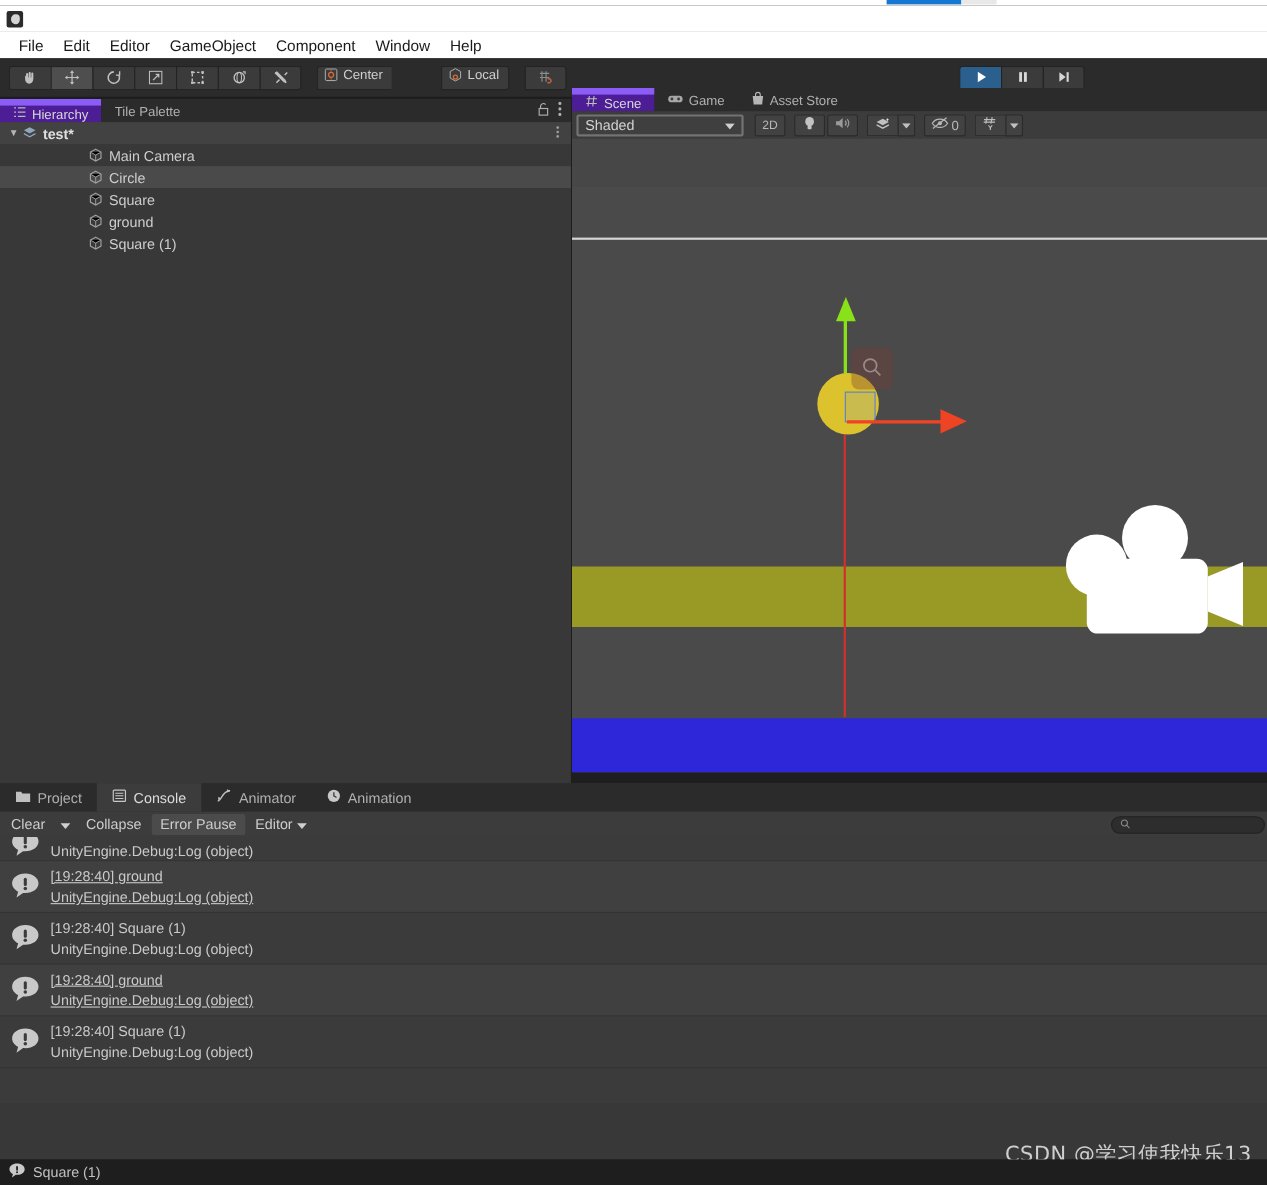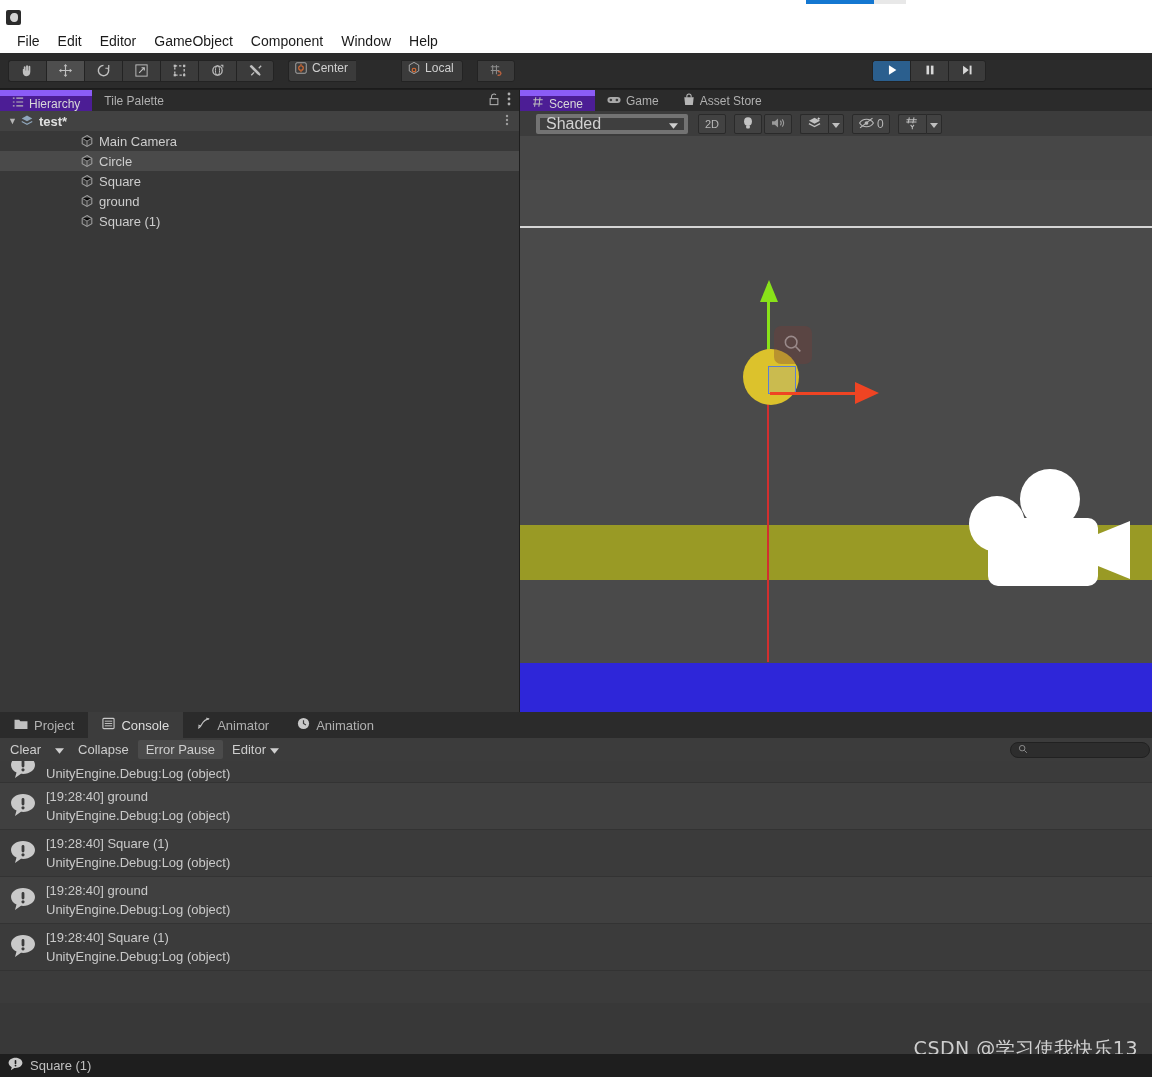--- a/index.html
+++ b/index.html
@@ -104,29 +104,29 @@
     padding-left:8px; cursor:pointer; position:relative;
   }
   .hrow.scene-root { background:#424242; font-weight:bold; color:#e0e0e0; }
   .hrow.selected { background:#4a4a4a; }
   .hrow .tri { width:12px; color:#b5b5b5; font-size:9px; }
   .hrow .indent { width:22px; }
   .hrow .kebab { margin-left:auto; margin-right:10px; }
   .gico { margin-right:5px; display:flex; }
 
   
-  .scene { position:absolute; left:520px; top:90px; width:632px; height:616px; background:#2b2b2b; }
+  .scene { position:absolute; left:520px; top:80px; width:632px; height:616px; background:#2b2b2b; }
   .scene-tabs { height:21px; background:#2b2b2b; display:flex; }
   .scene-toolbar {
     height:25px; background:#3c3c3c; display:flex; align-items:center; gap:2px; padding:0 2px;
   }
   .shaded-dd {
-    width:152px; height:20px; background:#3f3f3f; border:4px solid #737373; border-radius:2px;
+    width:152px; height:20px; background:#3f3f3f; border:2px solid #737373; border-radius:2px;
     display:flex; align-items:center; justify-content:space-between; padding:0 6px;
-    color:#d2d2d2; font-size:16px; cursor:pointer; margin-left:14px;
+    color:#d2d2d2; font-size:13px; cursor:pointer; margin-left:2px;
   }
   .sbtn {
     height:20px; min-width:28px; background:#424242; border:1px solid #2a2a2a; border-radius:2px;
     display:flex; align-items:center; justify-content:center; gap:2px; color:#b8b8b8;
     font-size:11px; padding:0 5px; cursor:pointer;
   }
   .sbtn-split { display:flex; align-items:center; }
   .sbtn-split .sbtn:first-child { border-radius:2px 0 0 2px; border-right:none; }
   .sbtn-split .sbtn:last-child  { border-radius:0 2px 2px 0; min-width:16px; padding:0 3px; }
 
@@ -187,21 +187,21 @@
   .con-search {
     position:absolute; right:2px; width:140px; height:16px; background:#2d2d2d;
     border:1px solid #212121; border-radius:8px; display:flex; align-items:center;
     padding:0 7px; color:#6a6a6a;
   }
   .loglist { position:absolute; left:0; top:49px; width:1152px; height:242px; background:#3b3b3b; overflow:hidden; }
   .logrow {
     height:47px; display:flex; align-items:center; gap:10px; padding:0 10px;
     border-bottom:1px solid #333; color:#c9c9c9;
   }
-  .logrow.alt { background:#404040; }
+  .logrow.alt { background:#404040;text-decoration:underline; }
   .logrow .licon { flex:none; }
   .logrow .ltext { display:flex; flex-direction:column; gap:2px; font-size:13px; line-height:17px; }
   .logrow.clipped { height:22px; align-items:flex-end; overflow:hidden; }
   .log-empty { position:absolute; left:0; top:291px; width:1152px; height:51px; background:#383838; }
 
   
   .statusbar {
     position:absolute; left:0; top:1054px; width:1152px; height:23px;
     background:#1e1e1e; display:flex; align-items:center; gap:7px; padding:0 8px;
     font-size:13px; color:#c0c0c0;

